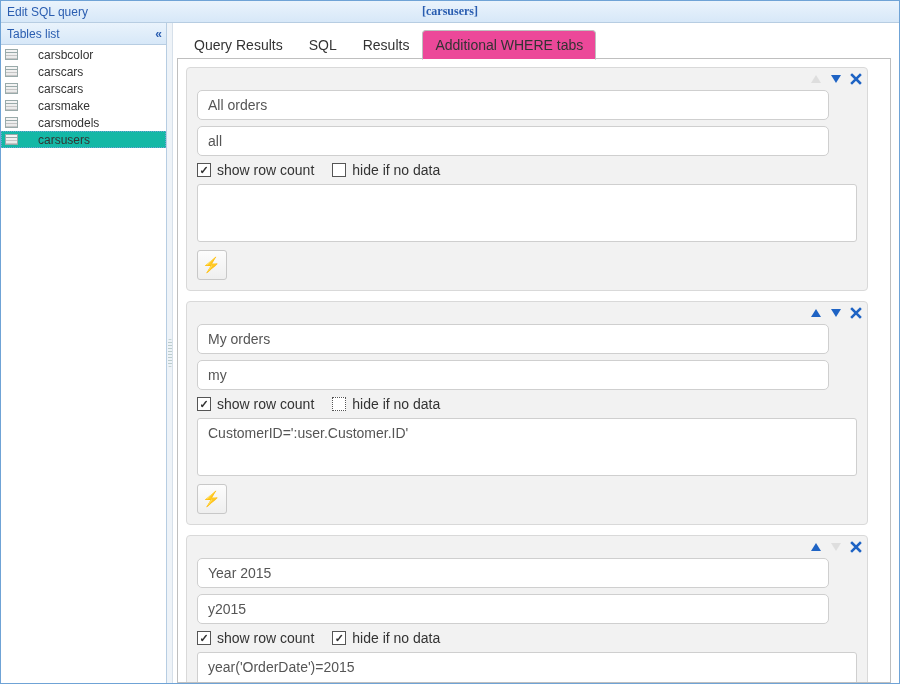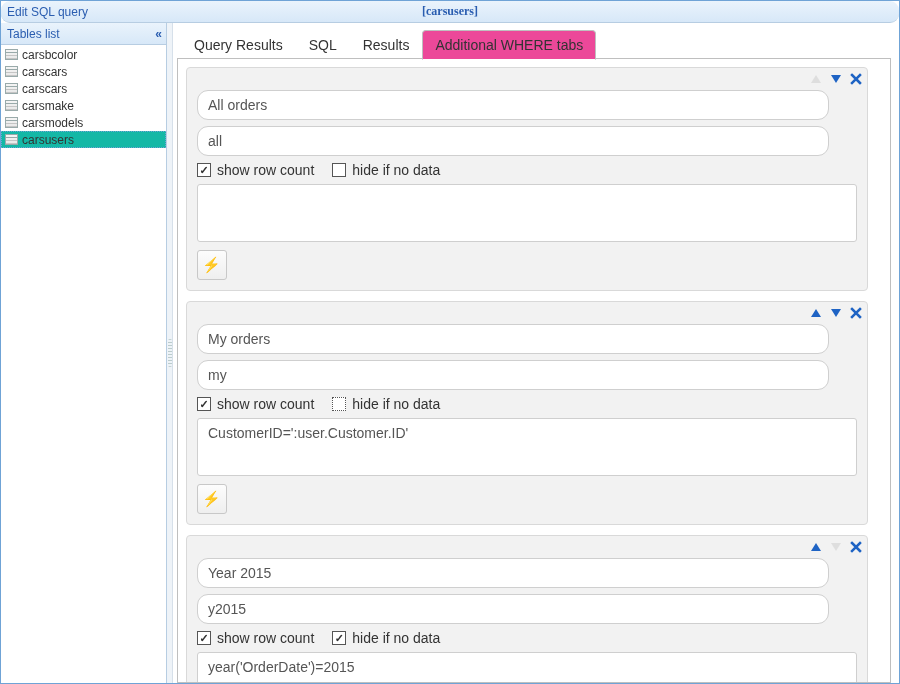--- a/index.html
+++ b/index.html
@@ -18,21 +18,20 @@
     position: relative;
     overflow: hidden;
   }
   .titlebar {
     height: 22px;
     background: linear-gradient(#eaf3fc, #d7e8f8);
     border-bottom: 1px solid #b7cde2;
     display: flex;
     align-items: center;
     position: relative;
-    border-radius: 9px;
   }
   .titlebar .edit-link {
     color: #2a5db0;
     padding-left: 6px;
     font-size: 12px;
   }
   .titlebar .centered {
     position: absolute;
     left: 0; right: 0;
     text-align: center;
@@ -73,21 +72,21 @@
   .tables-list {
     flex: 1;
     overflow: auto;
     padding: 1px 0;
   }
   .table-item {
     display: flex;
     align-items: center;
     height: 17px;
     padding: 0 4px;
-    gap: 4px;
+    gap: 20px;
     cursor: pointer;
     font-size: 12px;
   }
   .table-item.selected {
     background: #14b8a6;
     border: 1px dotted #6fa3d6;
     padding: 0 3px;
     height: 17px;
   }
   .table-icon {
@@ -191,21 +190,21 @@
     cursor:pointer;
     font-weight: bold;
     line-height: 1;
   }
   .tool svg { display:block; }
   .tool.disabled { opacity: 0.35; cursor: default; }
   .field {
     width: calc(100% - 28px);
     height: 30px;
     border: 1px solid #cfcfcf;
-    border-radius: 11px;
+    border-radius: 5px;
     background: #fff;
     padding: 0 10px;
     font-size: 14px;
     color: #555;
     margin-top: 6px;
     display:block;
   }
   .field:first-of-type { margin-top: 14px; }
   .checks {
     display: flex;

